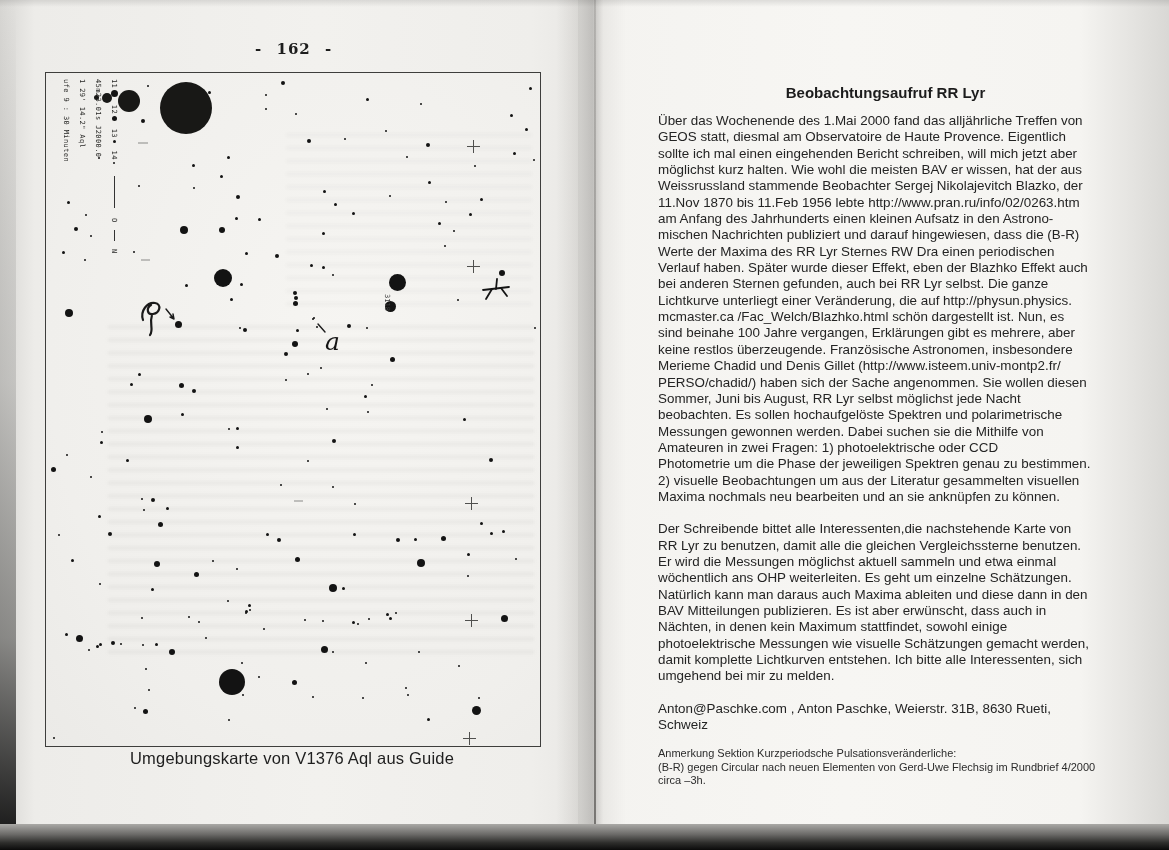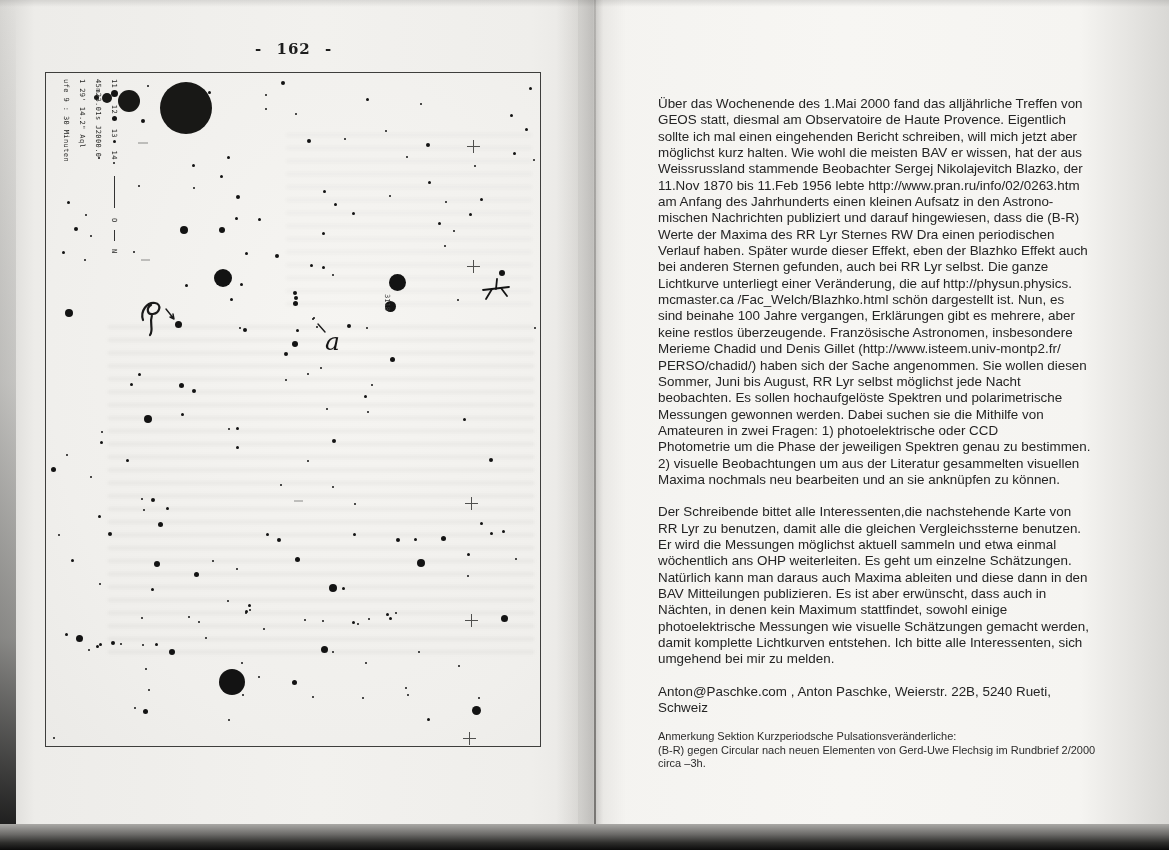--- a/index.html
+++ b/index.html
@@ -354,27 +354,29 @@
           <path d="M437,217 L463,214"></path>
           <path d="M451,206 L450,216"></path>
           <path d="M446,216 L440,226"></path>
           <path d="M455,215 L461,223"></path>
         </g>
         <text x="339" y="221" font-size="7" fill="#3c3c3c" font-family="DejaVu Sans Mono, monospace" transform="rotate(90 339 221)">3118</text>
         <path d="M92,70 h10 M95,187 h9 M248,428 h9" stroke="#8a8a88" stroke-width="1.1" fill="none"></path>
       </svg>
     </div>
 
+    <div class="chart-caption">Umgebungskarte von V1376 Aql aus Guide</div>
   </div>
 
   <div class="page page-right">
     
   </div>
 
   <div class="textcol">
+    <h1 class="heading">Beobachtungsaufruf RR Lyr</h1>
     <p class="body-text">Über das Wochenende des 1.Mai 2000 fand das alljährliche Treffen von
 GEOS statt, diesmal am Observatoire de Haute Provence. Eigentlich
 sollte ich mal einen eingehenden Bericht schreiben, will mich jetzt aber
 möglichst kurz halten. Wie wohl die meisten BAV er wissen, hat der aus
 Weissrussland stammende Beobachter Sergej Nikolajevitch Blazko, der
 11.Nov 1870 bis 11.Feb 1956 lebte  http://www.pran.ru/info/02/0263.htm
 am Anfang des Jahrhunderts einen kleinen Aufsatz in den Astrono-
 mischen Nachrichten publiziert und darauf hingewiesen, dass die (B-R)
 Werte der Maxima des RR Lyr Sternes RW Dra einen periodischen
 Verlauf haben. Später wurde dieser Effekt, eben der Blazhko Effekt auch
@@ -395,24 +397,24 @@
     <p class="body-text">Der Schreibende bittet alle Interessenten,die nachstehende Karte von
 RR Lyr zu benutzen, damit alle die gleichen Vergleichssterne benutzen.
 Er wird die Messungen möglichst aktuell sammeln und etwa einmal
 wöchentlich ans OHP weiterleiten. Es geht um einzelne Schätzungen.
 Natürlich kann man daraus auch Maxima ableiten und diese dann in den
 BAV Mitteilungen publizieren. Es ist aber erwünscht, dass auch in
 Nächten, in denen kein Maximum stattfindet, sowohl einige
 photoelektrische Messungen wie visuelle Schätzungen gemacht werden,
 damit komplette Lichtkurven entstehen. Ich bitte alle Interessenten, sich
 umgehend bei mir zu melden.</p>
-    <p class="body-text">Anton@Paschke.com , Anton Paschke, Weierstr. 22B, 5240 Rueti,
+    <p class="body-text">Anton@Paschke.com , Anton Paschke, Weierstr. 31B, 8630 Rueti,
 Schweiz</p>
     <div class="footnote">Anmerkung Sektion Kurzperiodsche Pulsationsveränderliche:
-(B-R) gegen Circular nach neuen Elementen von Gerd-Uwe Flechsig im Rundbrief 2/2000
+(B-R) gegen Circular nach neuen Elementen von Gerd-Uwe Flechsig im Rundbrief 4/2000
 circa –3h.</div>
   </div>
 
   <div class="fold"></div>
   <div class="fold-line"></div>
   <div class="edge-top"></div>
   <div class="edge-left"></div>
   <div class="edge-bottom"></div>
 </div>
 

